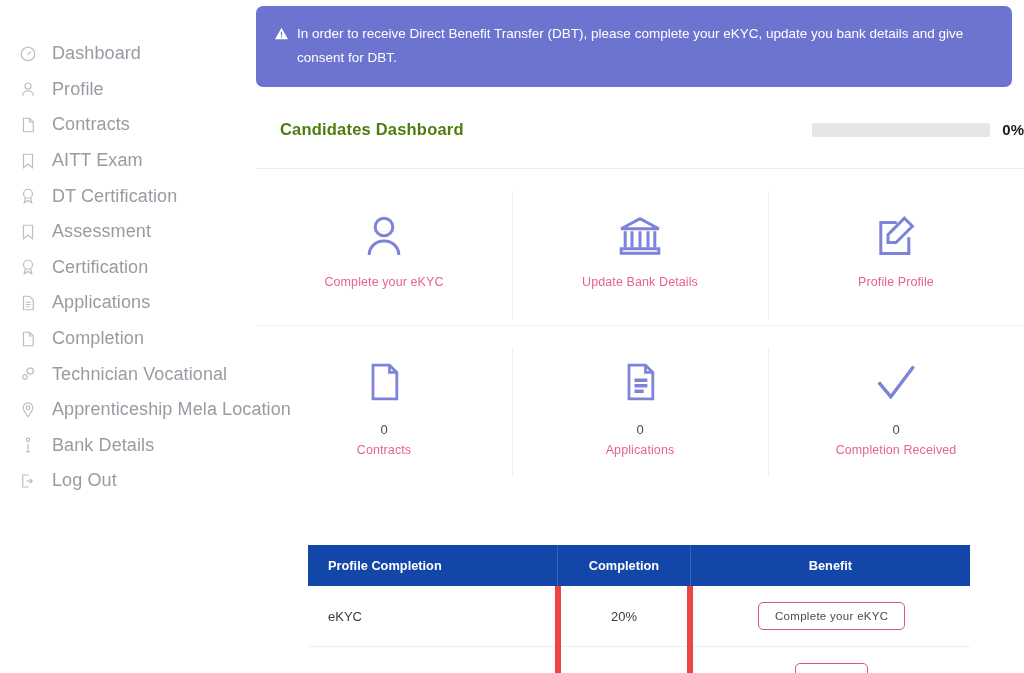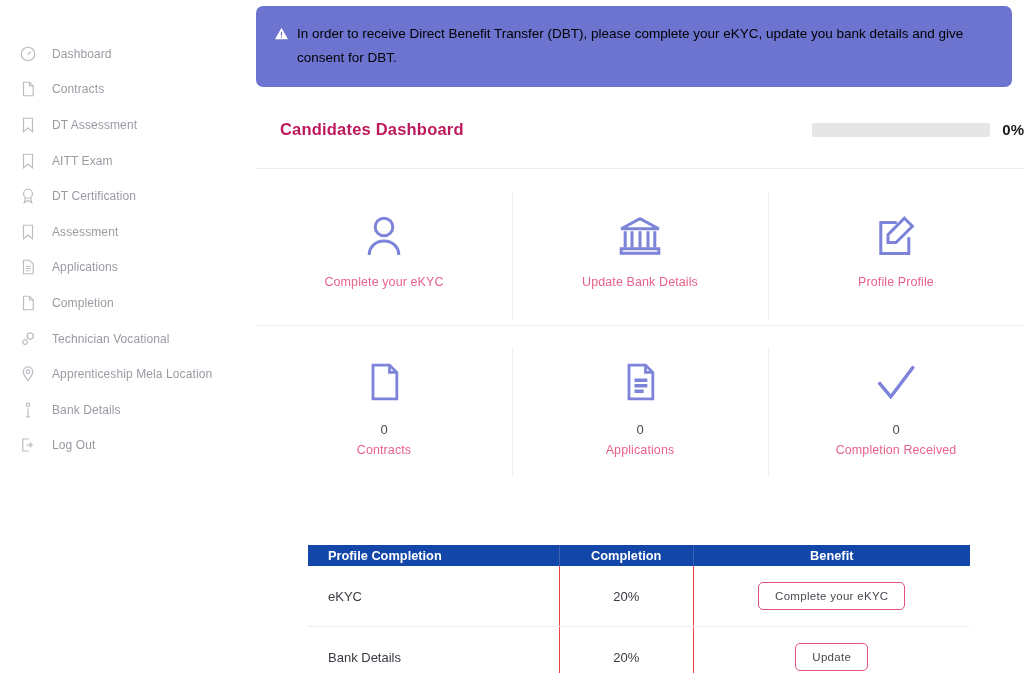--- a/index.html
+++ b/index.html
@@ -25,60 +25,60 @@
     cursor: pointer;
   }
   .nav-icon {
     width: 20px; height: 20px;
     display: flex; align-items: center; justify-content: center;
     flex: 0 0 20px;
     color: #bdbdc4;
   }
   .nav-icon svg { display: block; }
   .nav-label {
-    font-size: 12px;
+    font-size: 18px;
     color: #9a9aa3;
     letter-spacing: .1px;
     white-space: nowrap;
   }
 
   
   .main {
     flex: 1; height: 673px;
     position: relative;
     padding-left: 0px;
   }
 
   .alert {
     position: absolute;
     left: 0px; top: 6px;
     width: 756px;
     background: #6c74cf;
-    color: #000000;
+    color: #ffffff;
     border-radius: 7px;
     padding: 16px 18px 18px 18px;
     font-size: 13.5px;
     line-height: 1.75;
     display: flex;
     gap: 8px;
     align-items: flex-start;
   }
   .alert-icon { flex: 0 0 15px; margin-top: 3px; }
   .alert-text { flex: 1; }
 
   .page-head {
     position: absolute;
     left: 24px; top: 120px;
     width: 744px;
     display: flex; align-items: center;
   }
   .page-title {
     font-size: 16.5px;
     font-weight: bold;
-    color: #be185d;
+    color: #4d7c0f;
     letter-spacing: .2px;
   }
   .progress-wrap {
     margin-left: auto;
     display: flex; align-items: center; gap: 12px;
   }
   .progress-track {
     width: 178px; height: 14px;
     background: #e6e6e6;
     border-radius: 2px;
@@ -135,31 +135,31 @@
     left: 52px; top: 545px;
     width: 662px;
     border-collapse: collapse;
     background: #fff;
   }
   .tbl th {
     background: #1246a8;
     color: #ffffff;
     font-size: 12.8px;
     font-weight: bold;
-    padding: 3px 0;
+    padding: 13px 0;
     border-right: 1px solid #3a63b6;
   }
   .tbl th:last-child { border-right: none; }
   .tbl th.c-first { text-align: left; padding-left: 20px; }
   .tbl td {
     font-size: 13px;
     color: #3a3a42;
     padding: 16px 0;
     text-align: center;
-    border-right: 1px solid #ef4444;
+    border-right: 6px solid #ef4444;
     border-bottom: 1px solid #eceef2;
     background: #fff;
   }
   .tbl td:last-child { border-right: none; }
   .tbl td.c-first { text-align: left; padding-left: 20px; }
   .pill {
     display: inline-block;
     border: 1.5px solid #e0527d;
     border-radius: 5px;
     color: #4a4a52;
@@ -181,39 +181,40 @@
       <span class="nav-icon">
         <svg width="18" height="18" viewBox="0 0 24 24" fill="none" stroke="currentColor" stroke-width="1.6">
             <circle cx="12" cy="12" r="9"></circle>
             <path d="M12 12l4-3"></path>
             <circle cx="12" cy="12" r="1.1" fill="currentColor" stroke="none"></circle>
           </svg>
       </span>
       <span class="nav-label">Dashboard</span>
     </div>
 
+    <div class="nav-item">
+      <span class="nav-icon">
+        <svg width="18" height="18" viewBox="0 0 24 24" fill="none" stroke="currentColor" stroke-width="1.6">
+            <circle cx="12" cy="8" r="4"></circle>
+            <path d="M5 21c0-4 3.2-6.5 7-6.5s7 2.5 7 6.5"></path>
+          </svg>
+      </span>
+      <span class="nav-label">Profile</span>
+    </div>
 
     <div class="nav-item">
       <span class="nav-icon">
         <svg width="18" height="18" viewBox="0 0 24 24" fill="none" stroke="currentColor" stroke-width="1.6">
             <path d="M6 3h8l5 5v13H6z"></path>
             <path d="M14 3v5h5"></path>
           </svg>
       </span>
       <span class="nav-label">Contracts</span>
     </div>
 
-    <div class="nav-item">
-      <span class="nav-icon">
-        <svg width="18" height="18" viewBox="0 0 24 24" fill="none" stroke="currentColor" stroke-width="1.6">
-            <path d="M6 3h12v18l-6-5-6 5z"></path>
-          </svg>
-      </span>
-      <span class="nav-label">DT Assessment</span>
-    </div>
 
     <div class="nav-item">
       <span class="nav-icon">
         <svg width="18" height="18" viewBox="0 0 24 24" fill="none" stroke="currentColor" stroke-width="1.6">
             <path d="M6 3h12v18l-6-5-6 5z"></path>
           </svg>
       </span>
       <span class="nav-label">AITT Exam</span>
     </div>
 
@@ -230,20 +231,29 @@
 
     <div class="nav-item">
       <span class="nav-icon">
         <svg width="18" height="18" viewBox="0 0 24 24" fill="none" stroke="currentColor" stroke-width="1.6">
             <path d="M6 3h12v18l-6-5-6 5z"></path>
           </svg>
       </span>
       <span class="nav-label">Assessment</span>
     </div>
 
+    <div class="nav-item">
+      <span class="nav-icon">
+        <svg width="18" height="18" viewBox="0 0 24 24" fill="none" stroke="currentColor" stroke-width="1.6">
+            <circle cx="12" cy="9" r="6"></circle>
+            <path d="M8.5 14l-1.5 7 5-3 5 3-1.5-7"></path>
+          </svg>
+      </span>
+      <span class="nav-label">Certification</span>
+    </div>
 
     <div class="nav-item">
       <span class="nav-icon">
         <svg width="18" height="18" viewBox="0 0 24 24" fill="none" stroke="currentColor" stroke-width="1.6">
             <path d="M6 3h8l5 5v13H6z"></path>
             <path d="M9 11h7M9 14h7M9 17h5"></path>
           </svg>
       </span>
       <span class="nav-label">Applications</span>
     </div>

